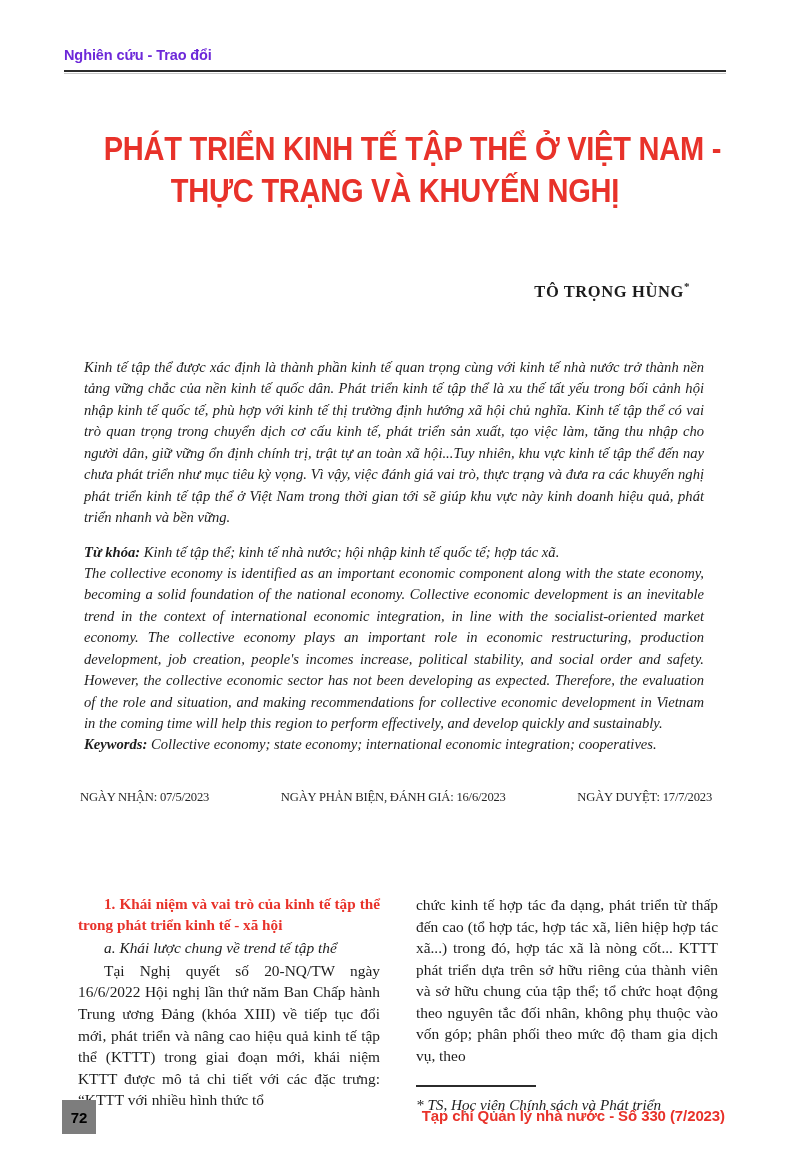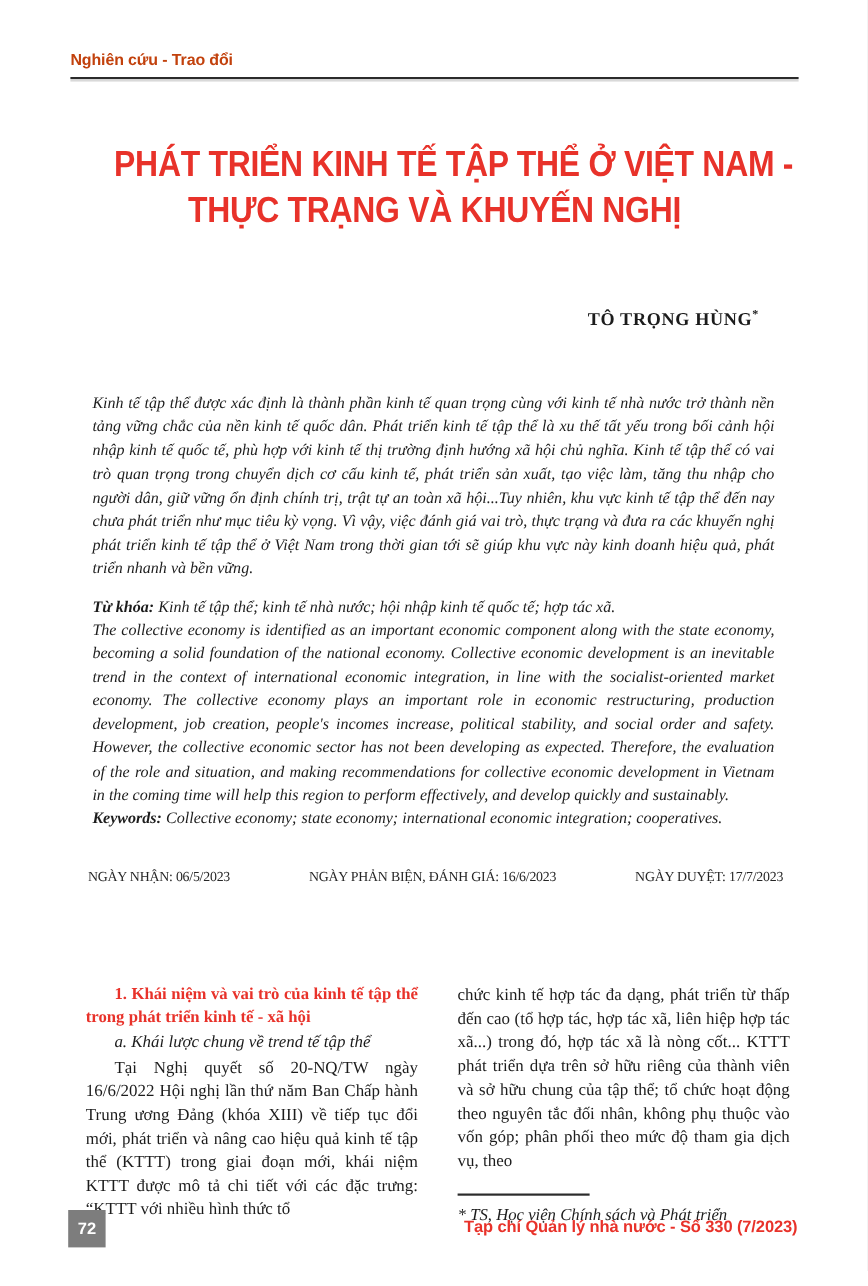--- a/index.html
+++ b/index.html
@@ -22,21 +22,21 @@
     position: absolute;
     left: 64px;
     top: 48px;
     width: 662px;
   }
   .runhead-label {
     font-family: "Liberation Sans", sans-serif;
     font-weight: bold;
     font-size: 14.5px;
     letter-spacing: -0.1px;
-    color: #c2410c;
+    color: #6d28d9;
     line-height: 1.1;
     white-space: nowrap;
   }
   .runhead-rule {
     margin-top: 6px;
     height: 2px;
     background: #2b2b2b;
     width: 100%;
   }
   .runhead-rule-soft {
@@ -163,21 +163,21 @@
   }
 
   
   .folio {
     position: absolute;
     left: 62px;
     top: 1100px;
     width: 34px;
     height: 34px;
     background: #7d7d7d;
-    color: #ffffff;
+    color: #000000;
     font-family: "Liberation Sans", sans-serif;
     font-weight: bold;
     font-size: 15px;
     display: flex;
     align-items: center;
     justify-content: center;
   }
   .footer-title {
     position: absolute;
     right: 64px;
@@ -212,21 +212,21 @@
   </div>
 
   <div class="abstract">
     <p class="para-vn">Kinh tế tập thể được xác định là thành phần kinh tế quan trọng cùng với kinh tế nhà nước trở thành nền tảng vững chắc của nền kinh tế quốc dân. Phát triển kinh tế tập thể là xu thế tất yếu trong bối cảnh hội nhập kinh tế quốc tế, phù hợp với kinh tế thị trường định hướng xã hội chủ nghĩa. Kinh tế tập thể có vai trò quan trọng trong chuyển dịch cơ cấu kinh tế, phát triển sản xuất, tạo việc làm, tăng thu nhập cho người dân, giữ vững ổn định chính trị, trật tự an toàn xã hội...Tuy nhiên, khu vực kinh tế tập thể đến nay chưa phát triển như mục tiêu kỳ vọng. Vì vậy, việc đánh giá vai trò, thực trạng và đưa ra các khuyến nghị phát triển kinh tế tập thể ở Việt Nam trong thời gian tới sẽ giúp khu vực này kinh doanh hiệu quả, phát triển nhanh và bền vững.</p>
     <p><span class="kw-label">Từ khóa:</span><span> Kinh tế tập thể; kinh tế nhà nước; hội nhập kinh tế quốc tế; hợp tác xã.</span></p>
     <p>The collective economy is identified as an important economic component along with the state economy, becoming a solid foundation of the national economy. Collective economic development is an inevitable trend in the context of international economic integration, in line with the socialist-oriented market economy. The collective economy plays an important role in economic restructuring, production development, job creation, people's incomes increase, political stability, and social order and safety. However, the collective economic sector has not been developing as expected. Therefore, the evaluation of the role and situation, and making recommendations for collective economic development in Vietnam in the coming time will help this region to perform effectively, and develop quickly and sustainably.</p>
     <p><span class="kw-label">Keywords:</span><span> Collective economy; state economy; international economic integration; cooperatives.</span></p>
   </div>
 
   <div class="dates">
-    <span>NGÀY NHẬN: 06/5/2023</span>
+    <span>NGÀY NHẬN: 07/5/2023</span>
     <span>NGÀY PHẢN BIỆN, ĐÁNH GIÁ: 16/6/2023</span>
     <span>NGÀY DUYỆT: 17/7/2023</span>
   </div>
 
   <div class="cols">
     <div class="col">
       <p class="sec-head">1. Khái niệm và vai trò của kinh tế tập thể trong phát triển kinh tế - xã hội</p>
       <p class="sub-head">a. Khái lược chung về trend tế tập thể</p>
       <p class="body-para">Tại Nghị quyết số 20-NQ/TW ngày 16/6/2022 Hội nghị lần thứ năm Ban Chấp hành Trung ương Đảng (khóa XIII) về tiếp tục đổi mới, phát triển và nâng cao hiệu quả kinh tế tập thể (KTTT) trong giai đoạn mới, khái niệm KTTT được mô tả chi tiết với các đặc trưng: “KTTT với nhiều hình thức tổ</p>
     </div>

